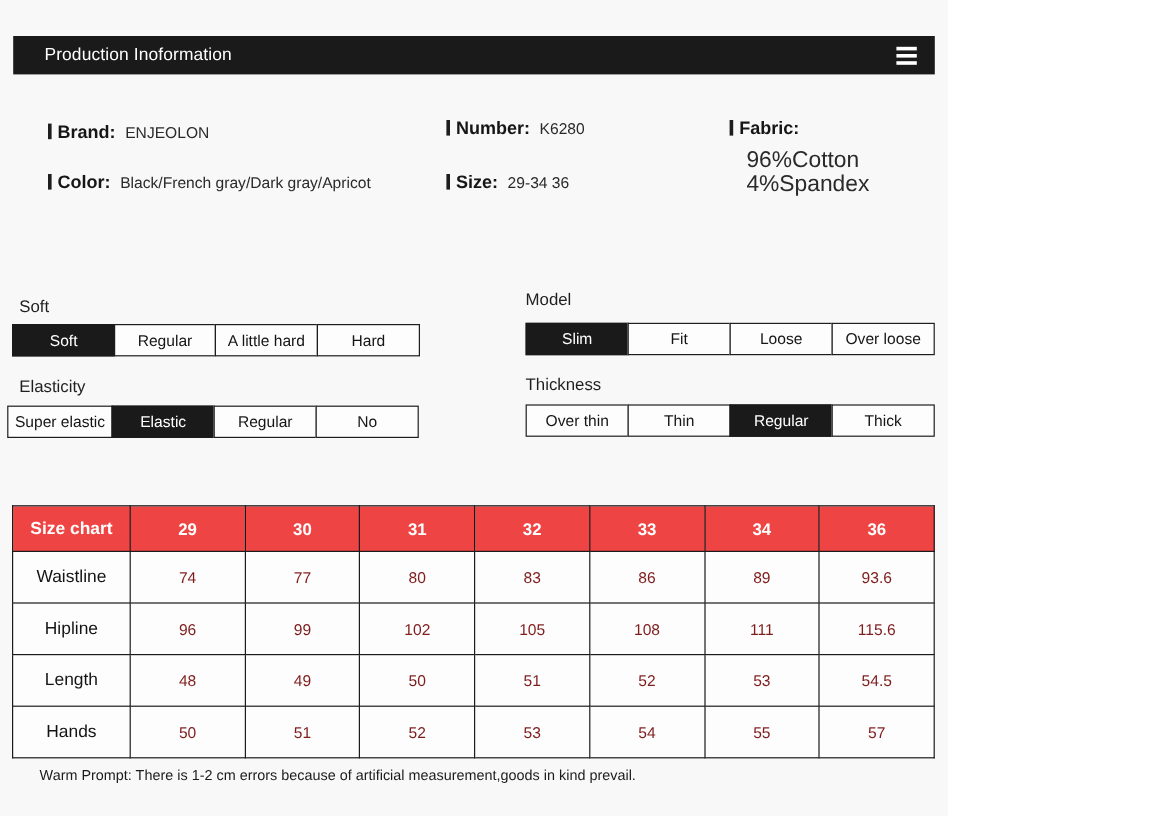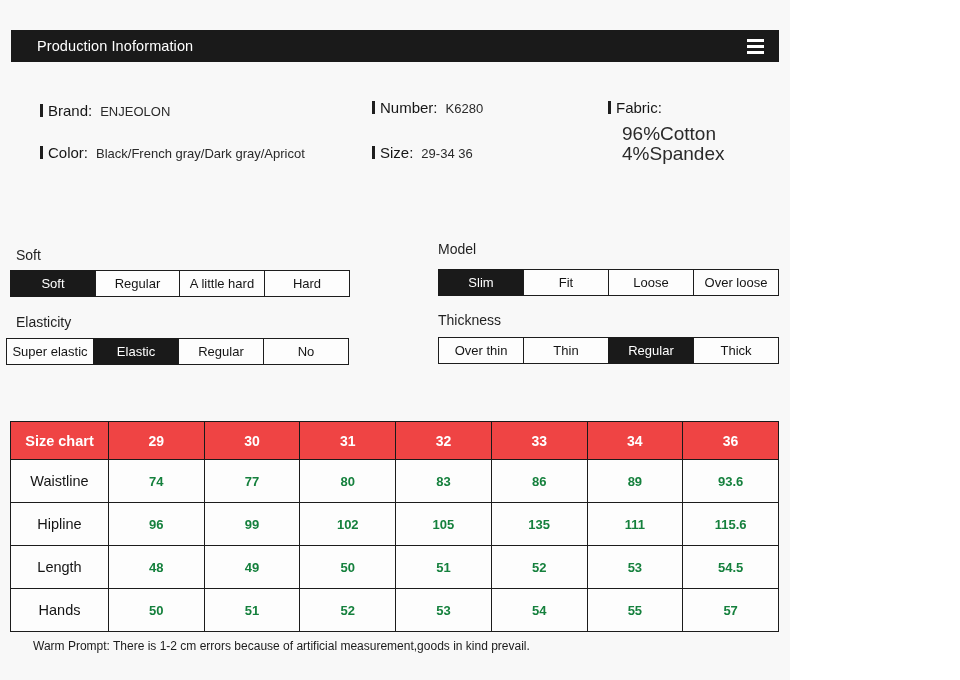--- a/index.html
+++ b/index.html
@@ -79,21 +79,21 @@
     width: 3px;
     height: 13px;
     background: #1e1e1e;
     margin-right: 5px;
     position: relative;
     top: 1px;
   }
   .lbl {
     font-size: 15px;
     color: #161616;
-    font-weight: 400;
+    font-weight: 700;
   }
   .val {
     font-size: 13px;
     color: #2a2a2a;
     margin-left: 8px;
     font-weight: 400;
   }
   .fabric-lines {
     position: absolute;
     font-size: 19px;
@@ -175,22 +175,21 @@
     font-size: 14.5px;
   }
   .size-table tbody th {
     background: #fdfdfd;
     font-size: 14.5px;
     color: #141414;
   }
   .size-table tbody td {
     background: #fdfdfd;
     font-size: 13px;
-    color: #15803d;
-    font-weight: bold;
+    color: #7f1d1d;
   }
   .col-first { width: 98px; }
 
   .warm-prompt {
     position: absolute;
     left: 23px;
     top: 639px;
     font-size: 12px;
     color: #1b1b1b;
     margin-left: 10px;
@@ -302,21 +301,21 @@
           <td>86</td>
           <td>89</td>
           <td>93.6</td>
         </tr>
         <tr>
           <th class="col-first">Hipline</th>
           <td>96</td>
           <td>99</td>
           <td>102</td>
           <td>105</td>
-          <td>135</td>
+          <td>108</td>
           <td>111</td>
           <td>115.6</td>
         </tr>
         <tr>
           <th class="col-first">Length</th>
           <td>48</td>
           <td>49</td>
           <td>50</td>
           <td>51</td>
           <td>52</td>

